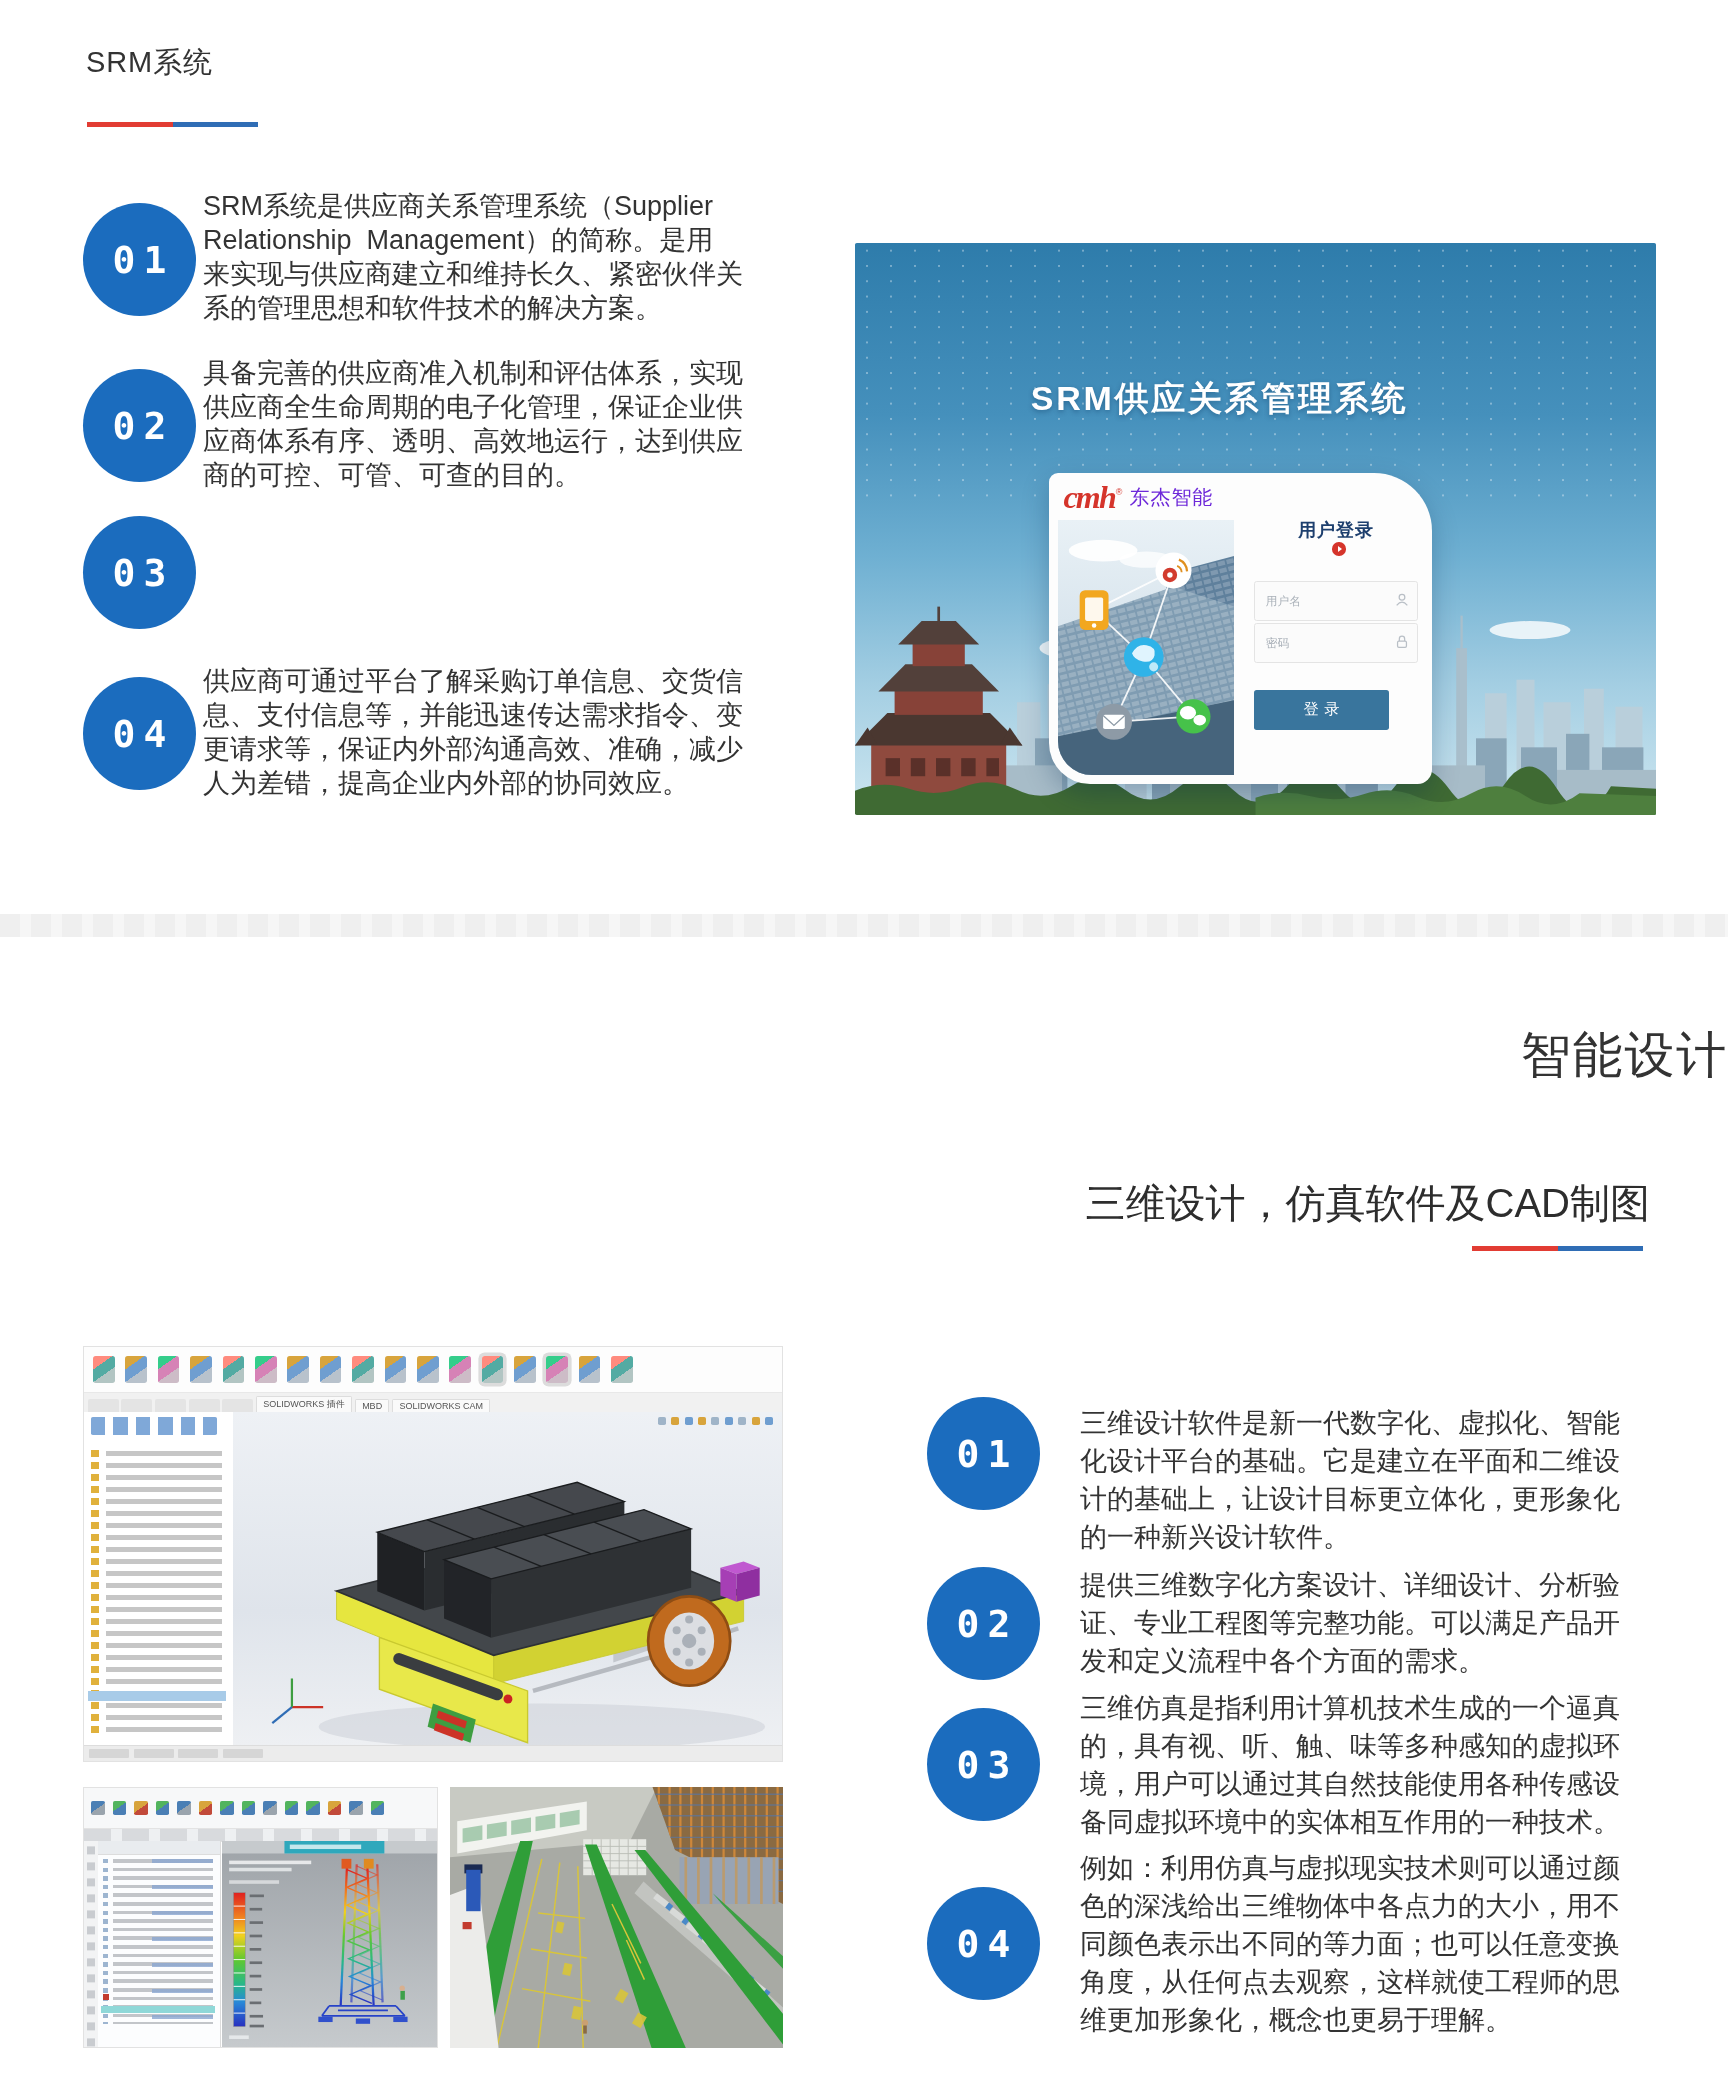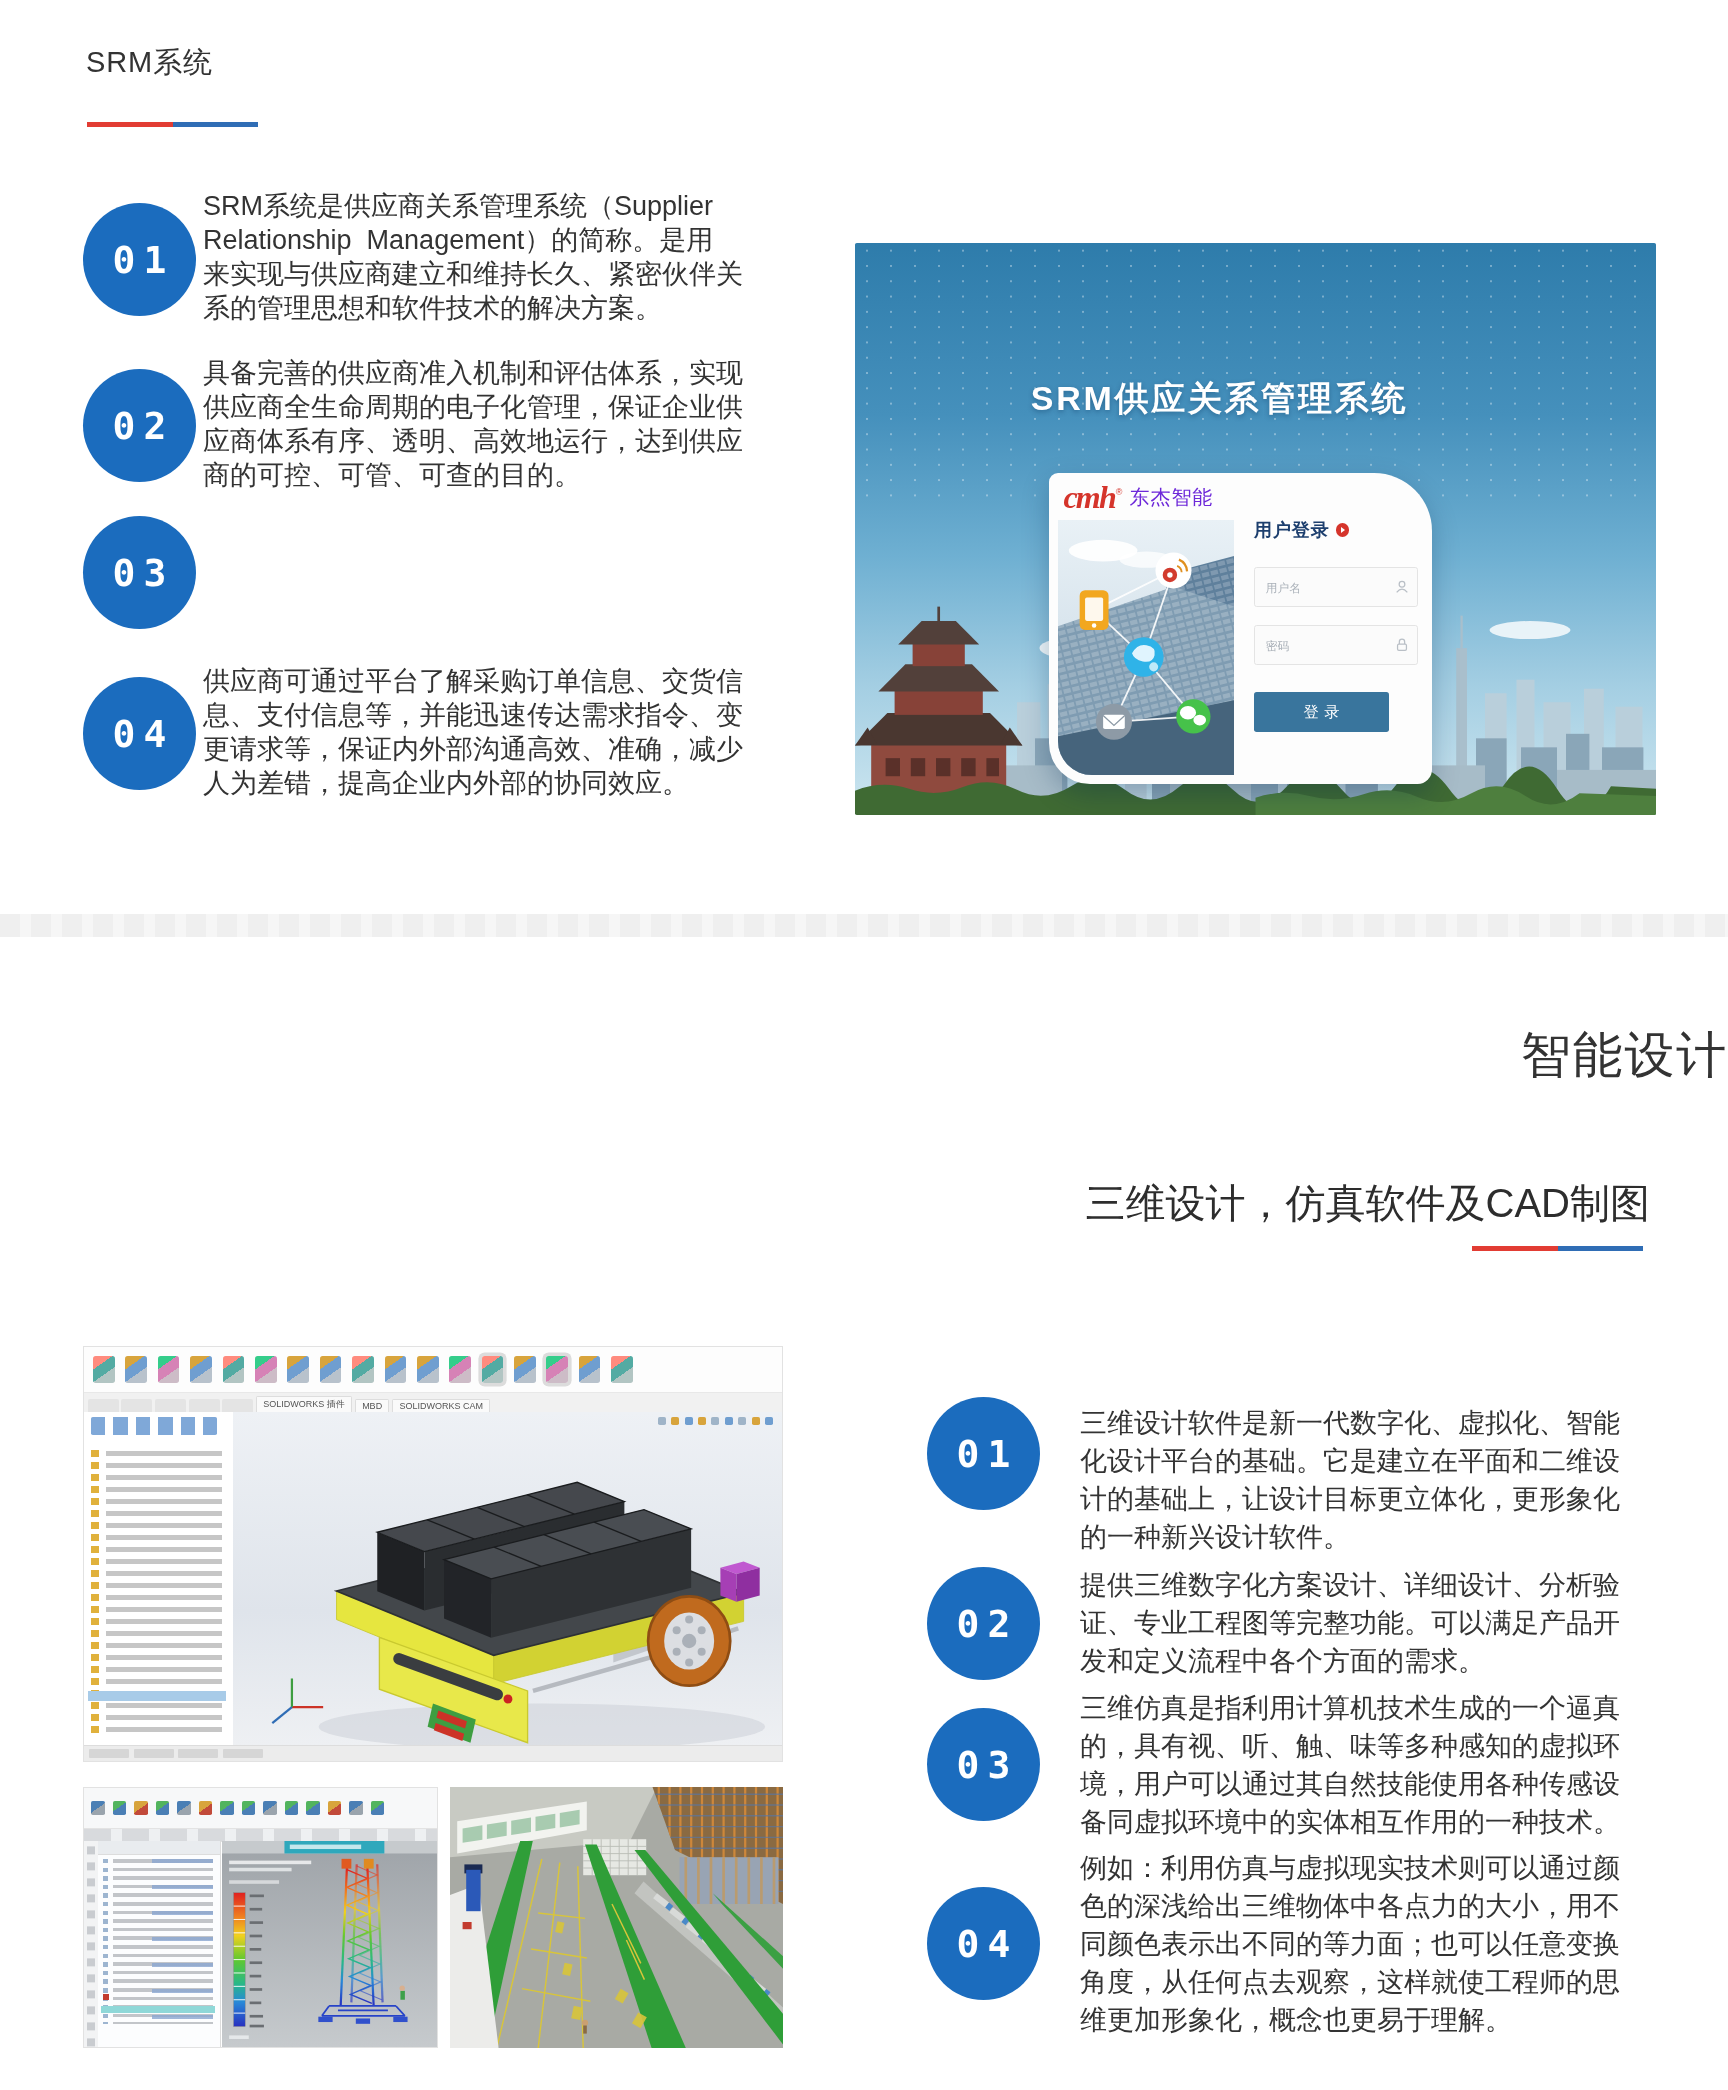--- a/index.html
+++ b/index.html
@@ -43,26 +43,26 @@
   #login-card{position:absolute;left:194px;top:230px;width:383px;height:311px;background:#fdfdfd;
     border-radius:9px 58px 14.4px 41px;box-shadow:0 10.8px 27px rgba(0,40,80,.28);}
   .card-logo{position:absolute;left:14.4px;top:9px;height:31px;display:flex;align-items:center;}
   .logo-mark{font-family:"Liberation Serif",serif;font-style:italic;font-weight:bold;
     color:#d5342b;font-size:32px;letter-spacing:-1.8px;line-height:27px;}
   .logo-reg{color:#d5342b;font-size:9px;vertical-align:top;margin:-10.8px 0 0 0.9px;}
   .logo-name{color:#6d28d9;font-weight:normal;font-size:20px;margin-left:7.2px;letter-spacing:0.9px;}
   .card-photo{position:absolute;left:9px;top:47px;width:176px;height:255px;overflow:hidden;
     border-radius:0 0 0 34px;}
   .card-form{position:absolute;left:205px;top:45px;width:164px;}
-  .login-heading{display:flex;align-items:center;color:#1d3f6e;font-size:18px;font-weight:bold;letter-spacing:0.9px;}
+  .login-heading{display:flex;align-items:center;color:#1d3f6e;font-size:18px;font-weight:bold;letter-spacing:0.9px;flex-direction:column;}
   .play{width:13.5px;height:13.5px;border-radius:50%;background:#d5342b;margin-left:6.3px;position:relative;}
   .play::after{content:"";position:absolute;left:5.4px;top:3.6px;border-left:4.5px solid #fff;
     border-top:3.2px solid rgba(0,0,0,0);border-bottom:3.2px solid rgba(0,0,0,0);}
   .field{position:relative;margin-top:0;}
-  .f1{margin-top:25px;} .f2{margin-top:18px;}
+  .f1{margin-top:25px;} .f2{margin-top:2px;}
   .field input{box-sizing:border-box;width:164px;height:40px;border:0.9px solid #e4e4e4;background:#fbfbfb;
     border-radius:2.7px;padding:0 29px 0 10.8px;font-size:11.7px;color:#666;font-family:"Liberation Sans",sans-serif;}
   .field input::placeholder{color:#a9b0b8;}
   .field svg{position:absolute;right:8px;top:11.7px;}
   .login-btn{margin-top:27px;width:135px;height:40px;background:#39759d;color:#fff;border:none;
     border-radius:2.7px;font-size:15.3px;letter-spacing:5.4px;text-indent:5.4px;cursor:pointer;
     font-family:"Liberation Sans",sans-serif;}
 
   
   .shot{background:#fff;border:0.9px solid #e2e2e2;box-sizing:border-box;overflow:hidden;}

